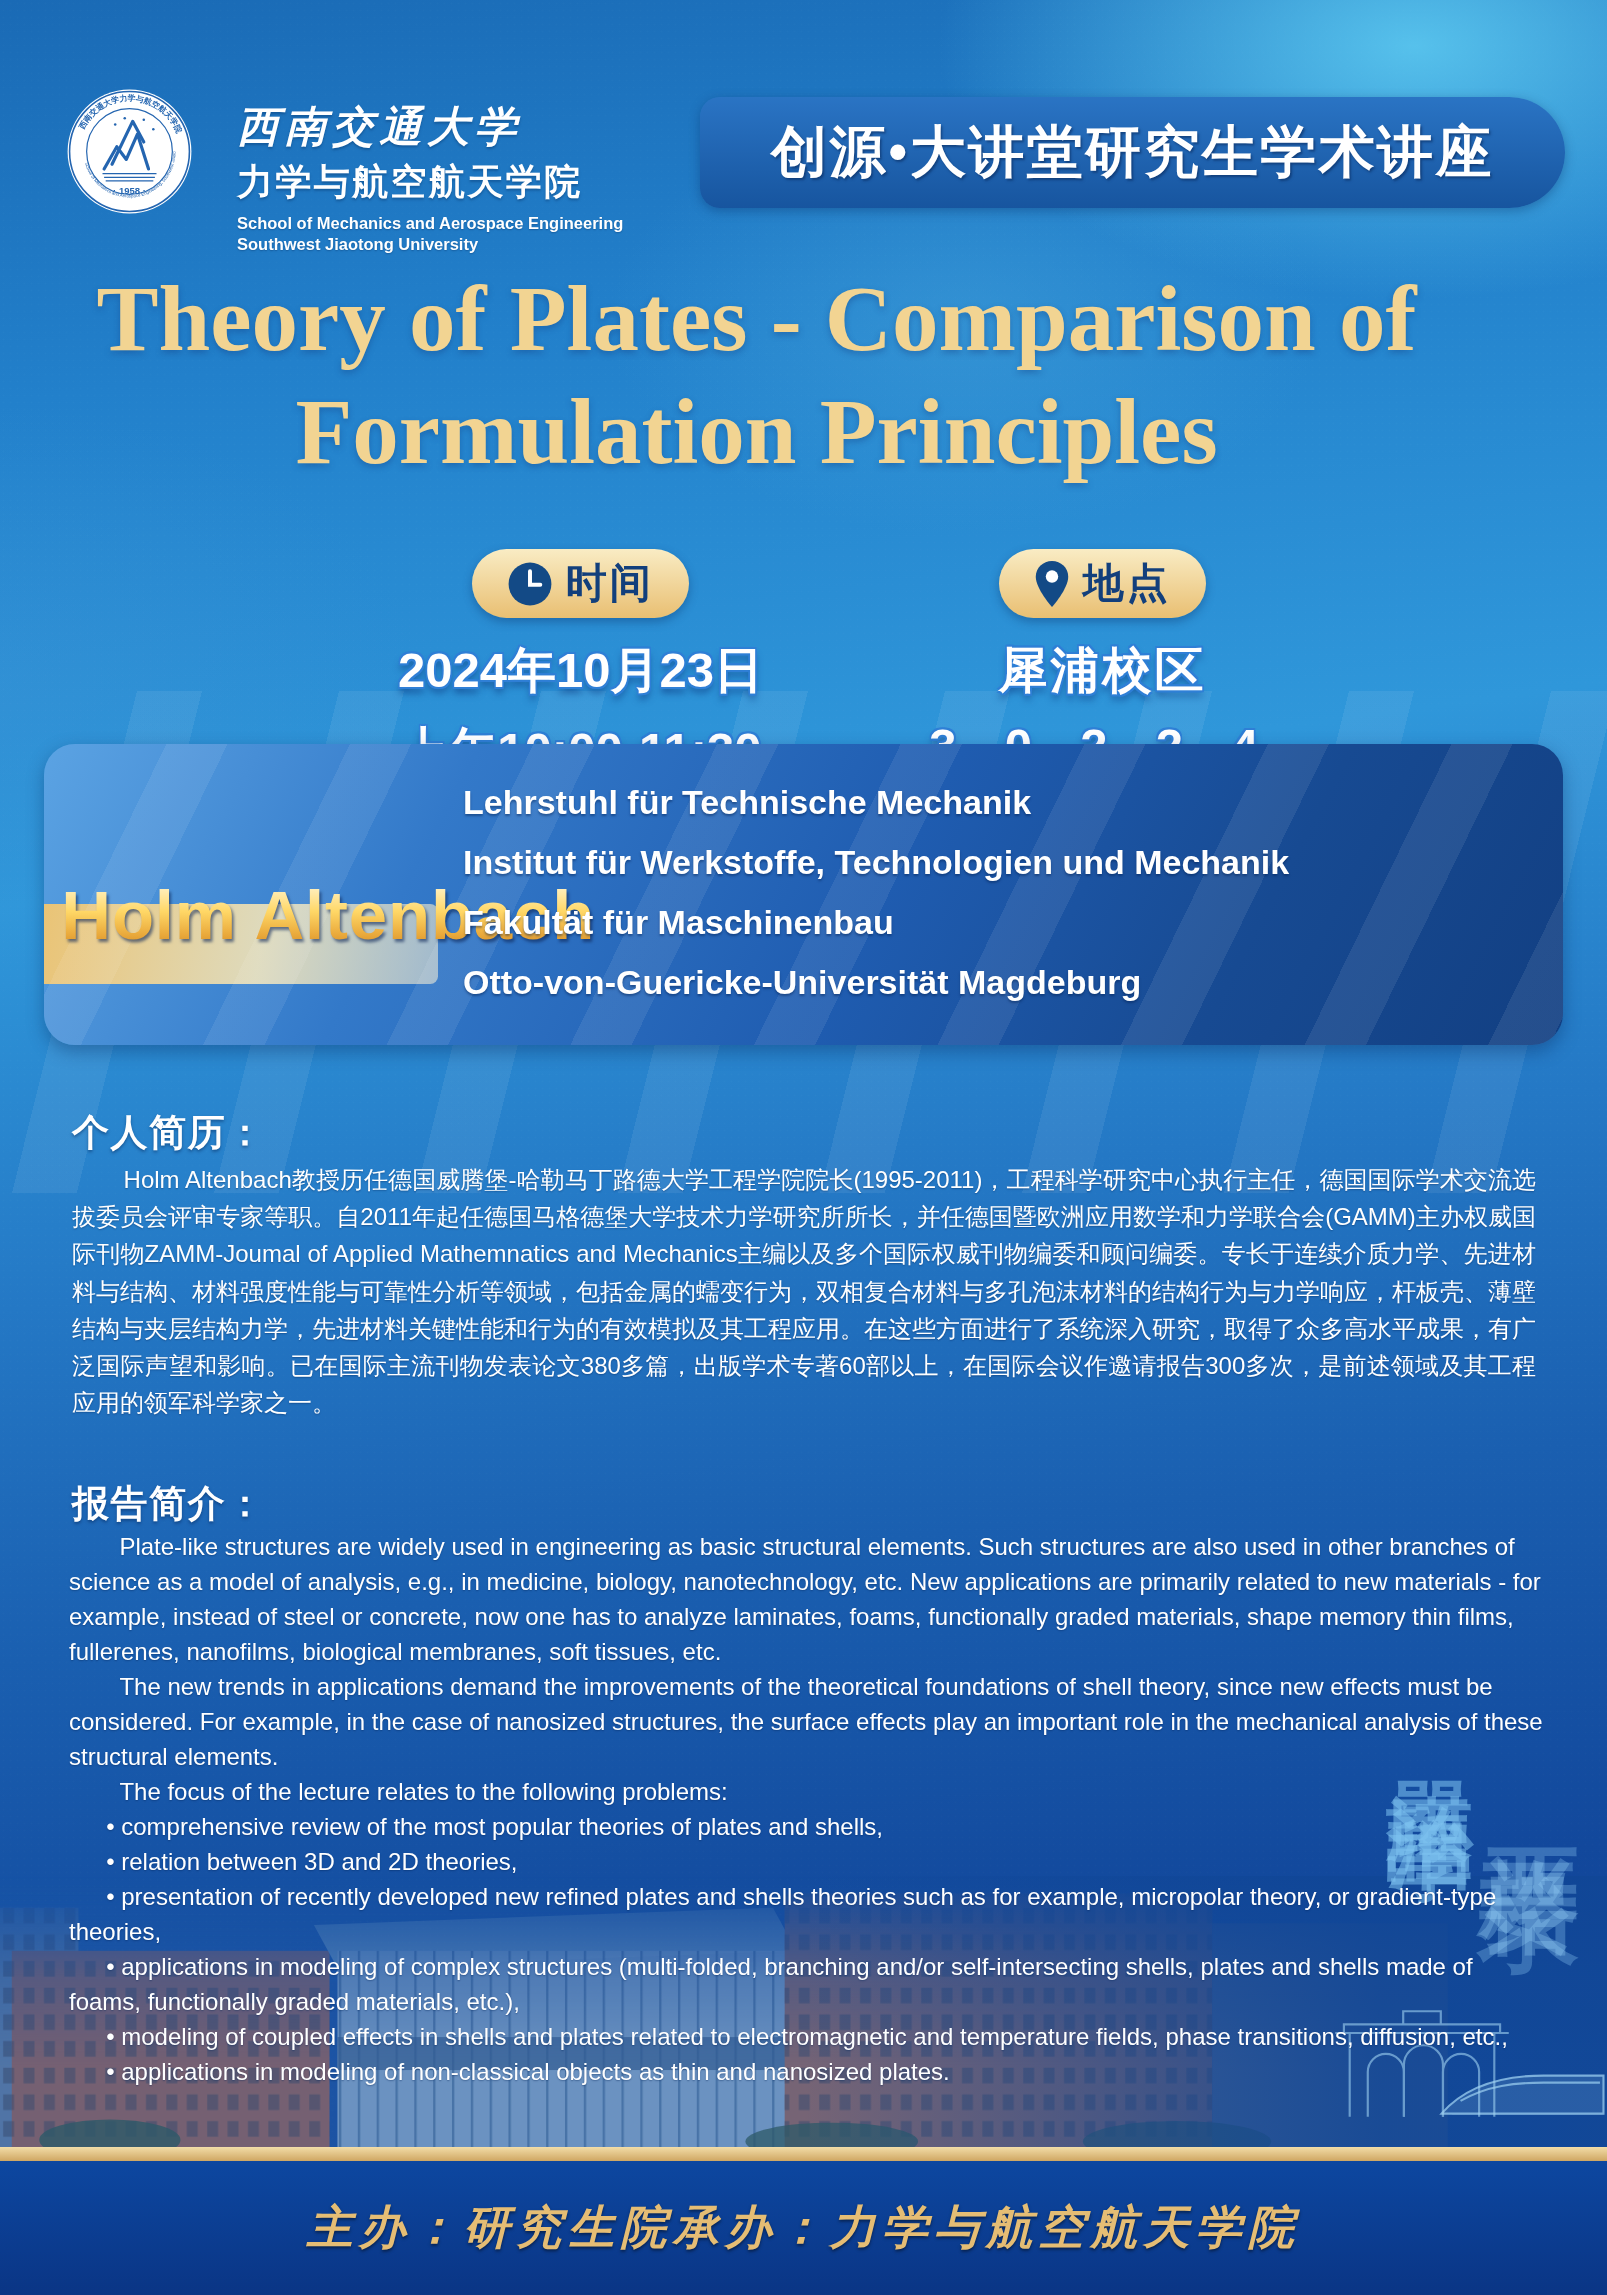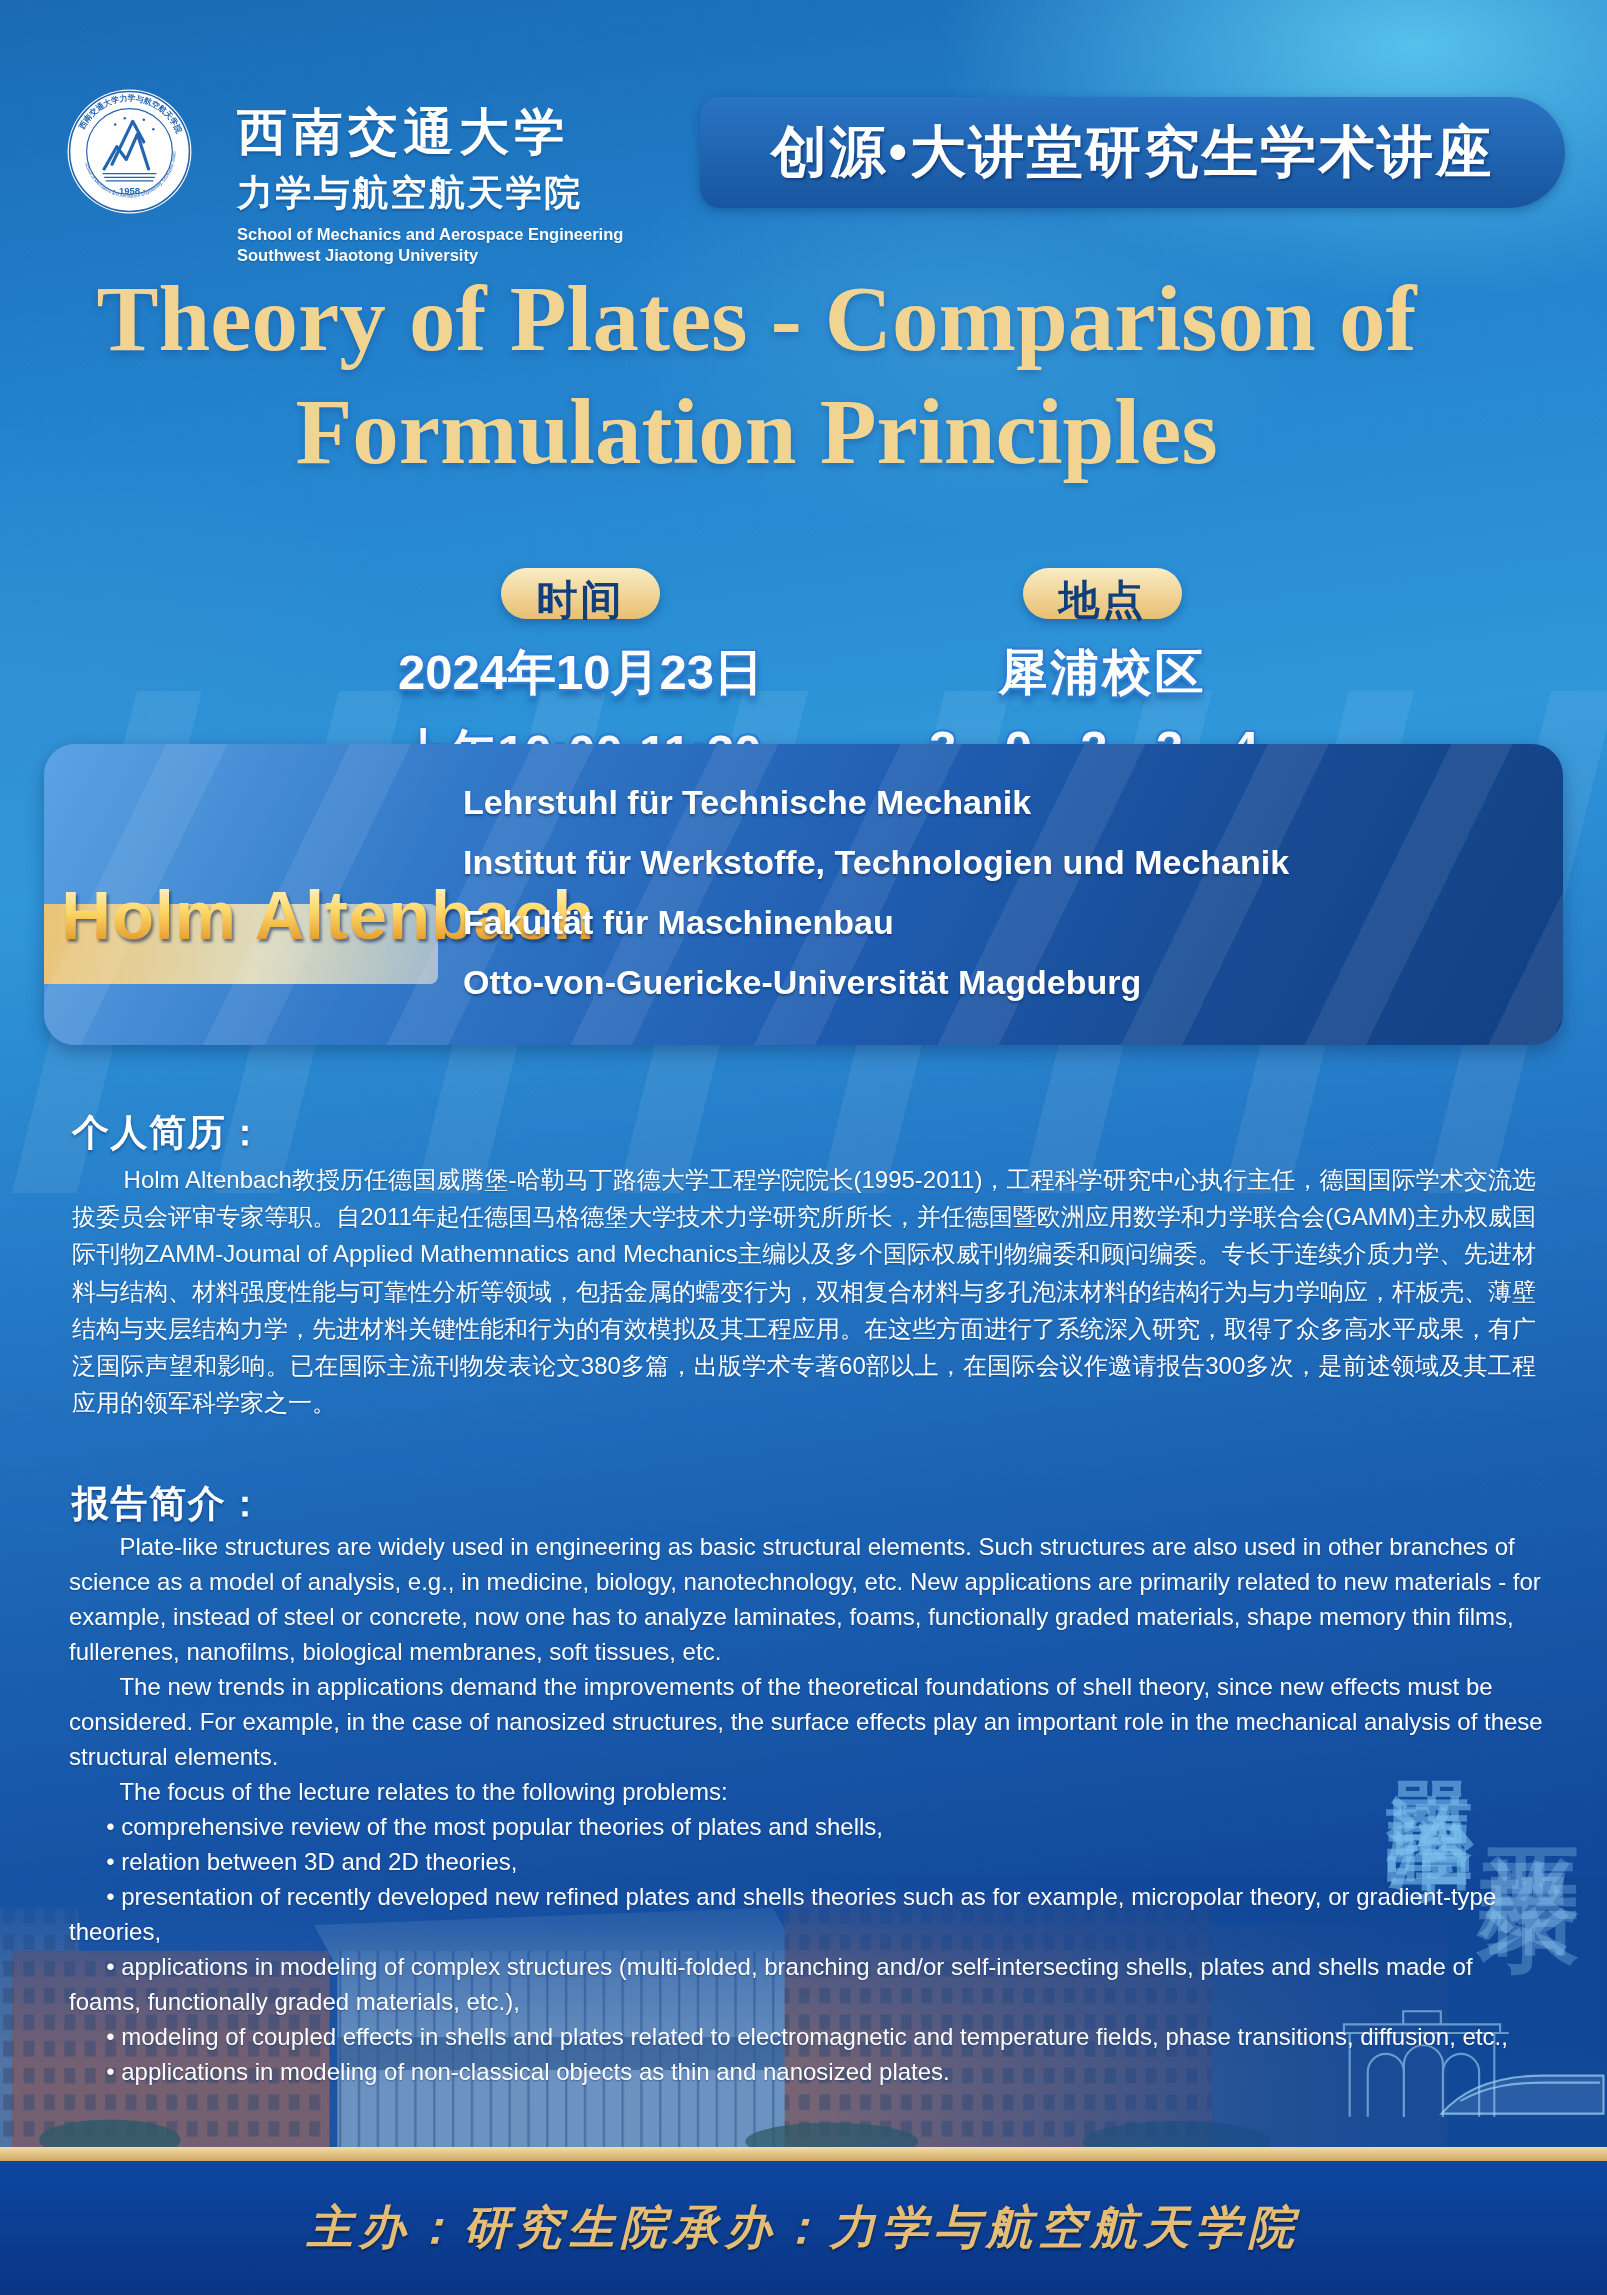--- a/index.html
+++ b/index.html
@@ -11,37 +11,37 @@
       radial-gradient(ellipse 549px 330px at 60% 14%, rgba(70,165,220,.45), rgba(70,165,220,0) 65%),
       radial-gradient(ellipse 706px 471px at 0% 30%, rgba(60,150,215,.40), rgba(60,150,215,0) 60%),
       linear-gradient(172deg,#1a6ab5 0%,#2280cb 16%,#2f97da 36%,#2478c5 52%,#1a5fb0 66%,#12489c 82%,#0d3a8f 100%);
   }
   .texture{position:absolute;inset:0;background:radial-gradient(rgba(255,255,255,.06) 0.8px, transparent 1.1px);background-size:7px 7px;opacity:.22;pointer-events:none;}
   .rays{position:absolute;left:0;top:691px;width:1607px;height:502px;pointer-events:none;
     background:repeating-linear-gradient(104deg, rgba(255,255,255,0) 0 133px, rgba(255,255,255,.07) 133px 196px);}
   
   .logo{position:absolute;left:66px;top:88px;width:127px;height:127px;}
   .header-text{position:absolute;left:237px;top:99px;}
-  .uni-cn{font-family:"Liberation Serif",serif;font-weight:700;font-size:50px;color:#fff;letter-spacing:5.5px;text-shadow:0 1.6px 2.4px rgba(0,40,90,.35);}
+  .uni-cn{font-family:"Liberation Serif",serif;font-style:italic;font-weight:700;font-size:42px;color:#fff;letter-spacing:5.5px;text-shadow:0 1.6px 2.4px rgba(0,40,90,.35);}
   .school-cn{font-size:36px;font-weight:800;color:#fff;letter-spacing:2.4px;margin-top:3.1px;text-shadow:0 1.6px 2.4px rgba(0,40,90,.35);}
   .school-en{font-size:16.5px;font-weight:600;color:#fff;line-height:21px;margin-top:5.5px;text-shadow:0 0.8px 1.6px rgba(0,40,90,.35);}
   .banner{position:absolute;left:700px;top:97px;width:865px;height:111px;
     background:linear-gradient(180deg,#2a74c4,#17559f);border-radius:20.4px 57px 57px 20.4px;
     display:flex;align-items:center;justify-content:center;box-shadow:0 3.1px 11px rgba(6,40,95,.35);text-align:center;}
   .banner span{font-family:"Liberation Serif",serif;font-weight:800;font-size:56px;color:#fff;letter-spacing:2.4px;text-shadow:1.6px 2.4px 2.4px rgba(8,38,88,.55);}
   
   .title{position:absolute;left:0;top:272px;width:1513px;text-align:center;
     font-family:"Liberation Serif",serif;font-weight:700;color:#f2d492;line-height:1.0;
     text-shadow:0 3.1px 6.3px rgba(18,60,130,.38);}
   .title .t1{font-size:93px;}
   .title .t2{font-size:93px;margin-top:20px;}
   
-  .pill{height:51px;border-radius:36px;background:linear-gradient(180deg,#f9ecc4,#e9bf72);
+  .pill{height:69px;border-radius:36px;background:linear-gradient(180deg,#f9ecc4,#e9bf72);
     display:inline-flex;align-items:center;justify-content:center;gap:12.6px;padding:0 35px;
-    box-shadow:0 3.9px 9.4px rgba(8,40,95,.35);flex-direction:column;}
+    box-shadow:0 3.9px 9.4px rgba(8,40,95,.35);}
   .pill .lbl{font-size:41px;font-weight:800;color:#123f7c;letter-spacing:3.1px;}
   .time-col{position:absolute;left:302px;top:549px;width:557px;text-align:center;}
   .loc-col{position:absolute;left:914px;top:549px;width:377px;text-align:center;}
   .outline-txt{color:#fff;font-weight:800;
     text-shadow:-1.6px 0 0 #2f7fd6,1.6px 0 0 #2f7fd6,0 -1.6px 0 #2f7fd6,0 1.6px 0 #2f7fd6,-1.6px -1.6px 0 #2f7fd6,1.6px 1.6px 0 #2f7fd6,-1.6px 1.6px 0 #2f7fd6,1.6px -1.6px 0 #2f7fd6,0 5.5px 7px rgba(10,50,120,.55);}
   .date{font-size:49px;margin-top:20.4px;}
   .trange{font-size:49px;margin-top:14px;}
   .campus{font-size:49px;margin-top:20.4px;letter-spacing:3.1px;}
   .room{font-size:49px;margin-top:14px;letter-spacing:17.3px;}
   

